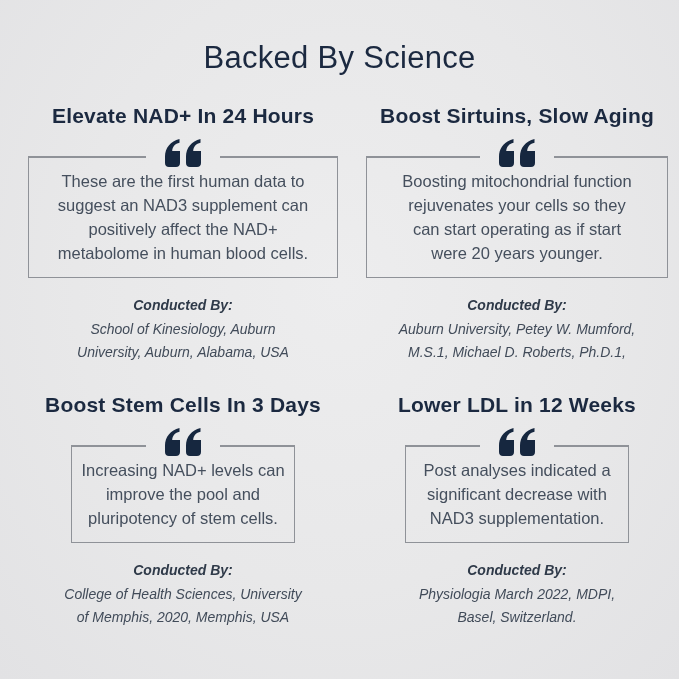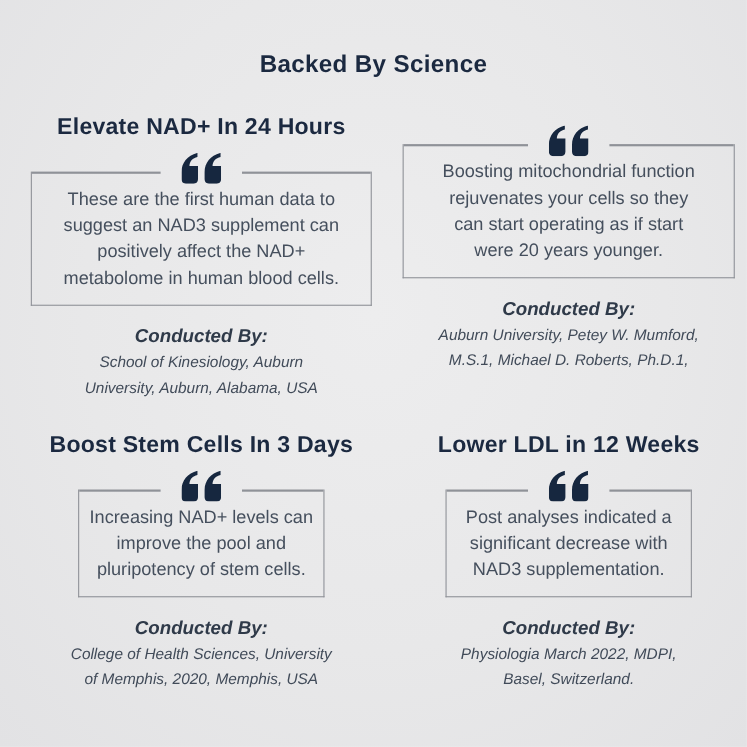--- a/index.html
+++ b/index.html
@@ -9,22 +9,22 @@
     margin:0 auto;
     overflow:hidden;
     background:radial-gradient(ellipse at 50% 42%, #ededee 0%, #e8e8e9 55%, #e2e2e4 100%);
     font-family:"Liberation Sans", sans-serif;
     -webkit-font-smoothing:antialiased;
   }
   .page-title{
     margin:0;
     padding-top:40px;
     text-align:center;
-    font-size:22px;
-    font-weight:700;
+    font-size:31px;
+    font-weight:400;
     letter-spacing:.3px;
     color:#1b2940;
     line-height:36px;
   }
   .grid{
     display:grid;
     grid-template-columns:1fr 1fr;
     column-gap:18px;
     row-gap:36px;
     padding:27px 28px 0 28px;
@@ -71,21 +71,21 @@
     font-size:16.5px;
     line-height:24px;
     color:#454f5d;
     white-space:nowrap;
   }
   .conducted{
     margin-top:15px;
     font-style:italic;
   }
   .c-label{
-    font-size:17px;
+    font-size:14px;
     font-weight:700;
     color:#2f3a49;
     line-height:25px;
   }
   .c-line{
     font-size:14px;
     color:#414b59;
     line-height:23px;
     white-space:nowrap;
   }
@@ -117,20 +117,21 @@
         </blockquote>
       </figure>
       <div class="conducted">
         <div class="c-label">Conducted By:</div>
         <div class="c-line">School of Kinesiology, Auburn</div>
         <div class="c-line">University, Auburn, Alabama, USA</div>
       </div>
     </section>
 
     <section class="card">
+      <h2 class="card-heading">Boost Sirtuins, Slow Aging</h2>
       <figure class="quote-box qb-w290">
         <span class="tline tl"></span>
         <span class="tline tr"></span>
         <span class="qmark">
           <svg viewBox="0 0 36 28" width="36" height="28" fill="currentColor" aria-hidden="true">
             <path d="M14.5,0 C5.5,2.2 0,9 0,17.5 L0,24 C0,26.5 1.5,28 4,28 L11,28 C13.5,28 15,26.5 15,24 L15,12 L7.2,12 C7.4,7.6 10.2,4.8 14.5,3.8 Z"></path>
             <path transform="translate(21,0)" d="M14.5,0 C5.5,2.2 0,9 0,17.5 L0,24 C0,26.5 1.5,28 4,28 L11,28 C13.5,28 15,26.5 15,24 L15,12 L7.2,12 C7.4,7.6 10.2,4.8 14.5,3.8 Z"></path>
           </svg>
         </span>
         <blockquote>

